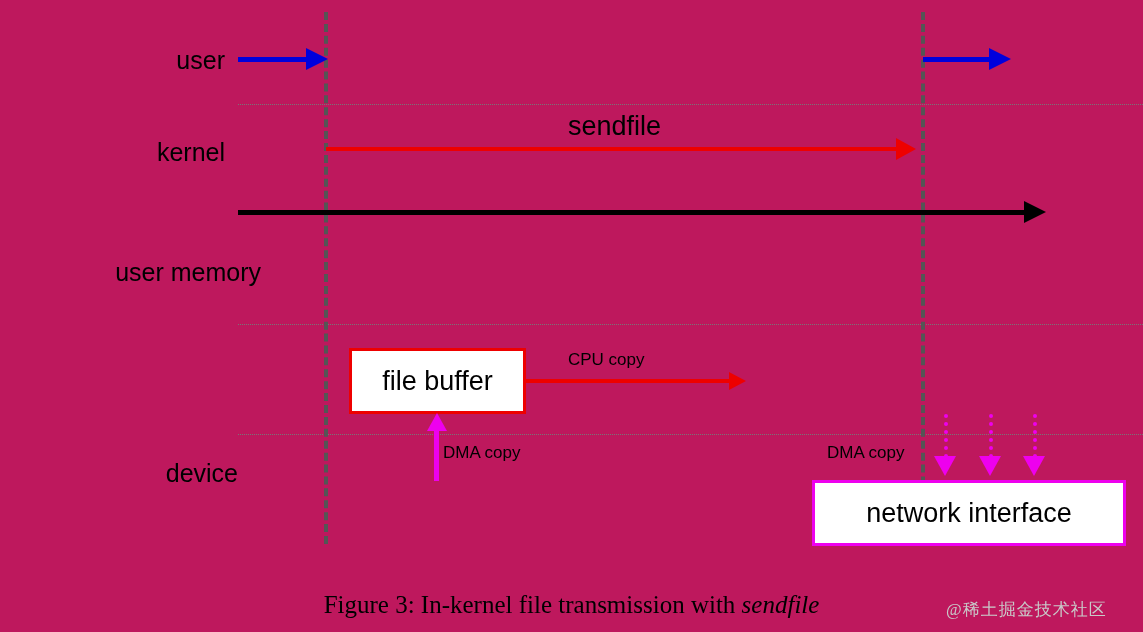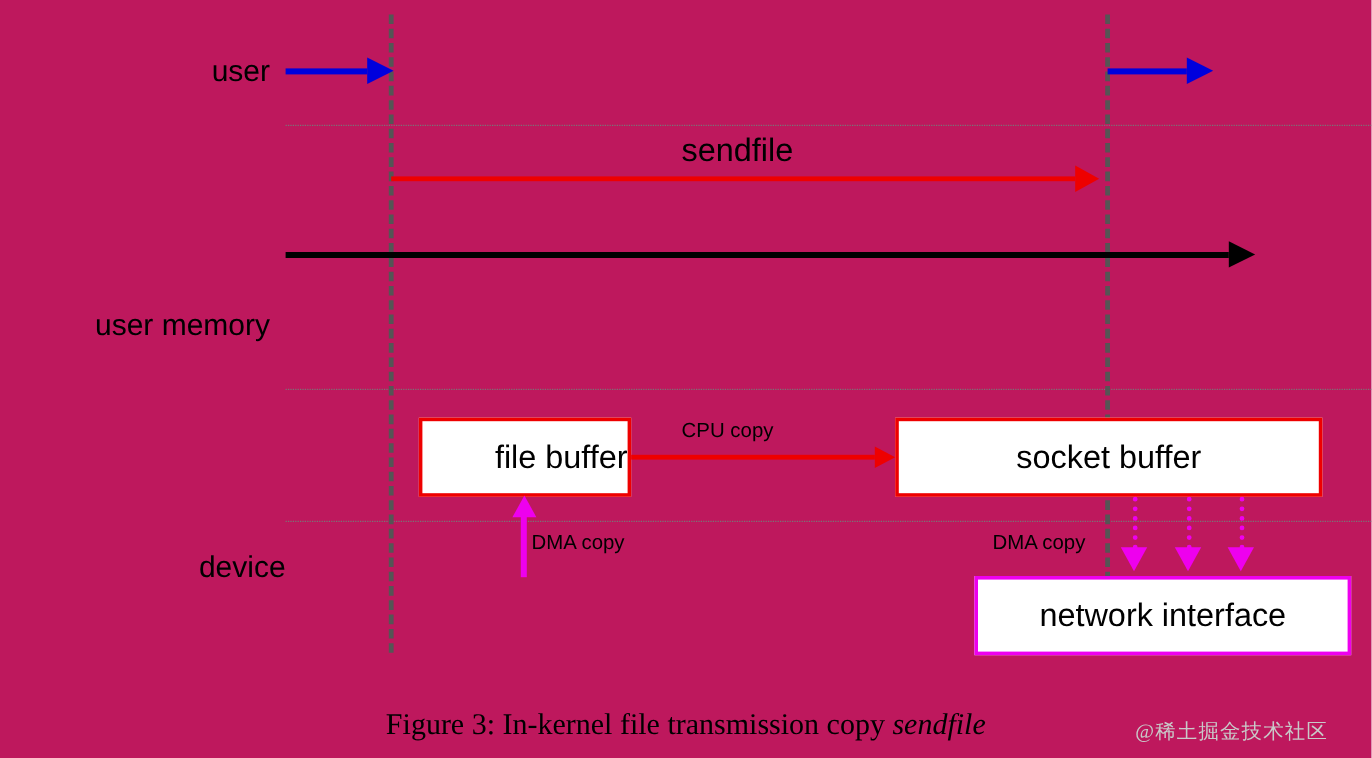--- a/index.html
+++ b/index.html
@@ -147,22 +147,23 @@
     white-space: nowrap;
   }
 </style>
 </head>
 <body>
 
 <div id="figure">
 
   <div class="row-label" style="left:0; width:225px; top:60px;">user</div>
 
-
-  <div class="row-label" style="left:0; width:225px; top:272px;">user memory</div>
+  <div class="row-label" style="left:0; width:225px; top:152px;">kernel</div>
+
+  <div class="row-label" style="left:0; width:225px; top:272px;padding-left:36px;">user memory</div>
 
 
   <div class="row-label" style="left:0; width:225px; top:473px;padding-left:13px;">device</div>
 
   <div class="sep" style="left:238px; top:104px; width:905px;"></div>
   <div class="sep" style="left:238px; top:324px; width:905px;"></div>
   <div class="sep" style="left:238px; top:434px; width:905px;"></div>
 
   <div class="vline" style="left:324px; top:12px; height:532px;"></div>
   <div class="vline" style="left:921px; top:12px; height:532px;"></div>
@@ -173,27 +174,24 @@
   <div class="hline blue" style="left:923px; top:57px; width:66px;"></div>
   <div class="arrow-right blue" style="left:989px; top:48px;"></div>
 
   <div class="note big" style="left:568px; top:126px;">sendfile</div>
   <div class="hline red" style="left:326px; top:147px; width:570px;"></div>
   <div class="arrow-right red" style="left:896px; top:138px;"></div>
 
   <div class="hline black" style="left:238px; top:210px; width:786px;"></div>
   <div class="arrow-right black" style="left:1024px; top:201px;"></div>
 
-  <div class="box red" style="left:349px; top:348px; width:177px; height:66px;justify-content:flex-end;">
+  <div class="box red" style="left:349px; top:348px; width:177px; height:66px;">
     <span>file buffer</span>
   </div>
 
-  <div class="box red" style="left:746px; top:348px; width:356px; height:66px;">
-    <span>socket buffer</span>
-  </div>
 
   <div class="note small" style="left:568px; top:359px;text-align:center;">CPU copy</div>
   <div class="hline red" style="left:526px; top:379px; width:203px;"></div>
   <div class="arrow-right red-small" style="left:729px; top:372px;"></div>
 
 
   <div class="box magenta" style="left:812px; top:480px; width:314px; height:66px;">
     <span>network interface</span>
   </div>
 
@@ -206,18 +204,18 @@
 
   <div class="vseg magenta-dotted" style="left:989px; top:414px; height:44px;"></div>
   <div class="arrow-down" style="left:979px; top:456px;"></div>
 
   <div class="vseg magenta-dotted" style="left:1033px; top:414px; height:44px;"></div>
   <div class="arrow-down" style="left:1023px; top:456px;"></div>
 
   <div class="note small" style="left:827px; top:452px;">DMA copy</div>
 
   <div id="caption">
-    <span>Figure 3: In-kernel file transmission copy </span><span class="ital">sendfile</span>
+    <span>Figure 3: In-kernel file transmission with </span><span class="ital">sendfile</span>
   </div>
 
   <div id="watermark">@稀土掘金技术社区</div>
 
 </div>
 
 </body></html>

